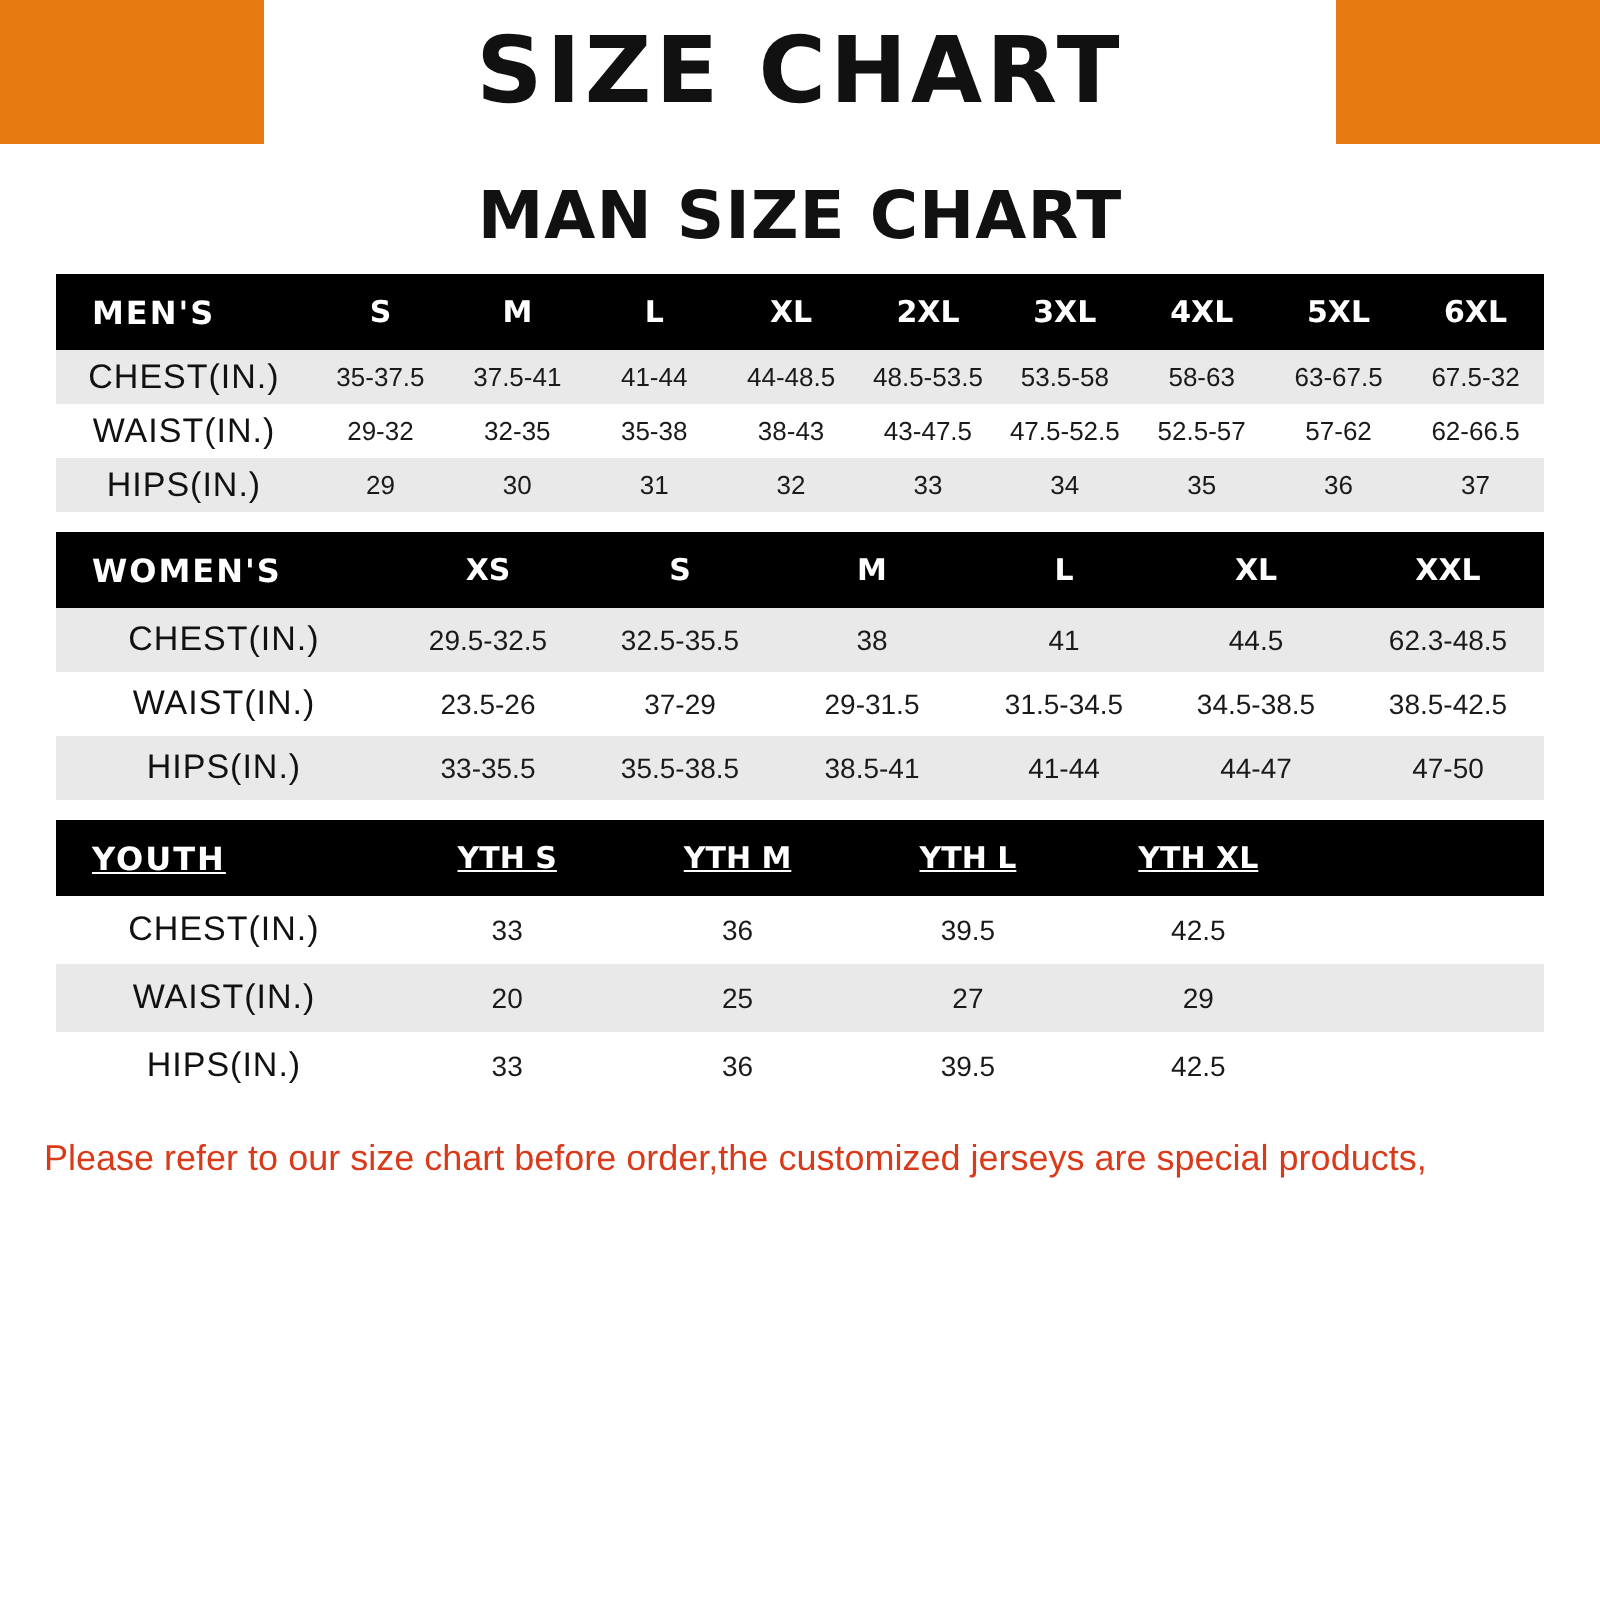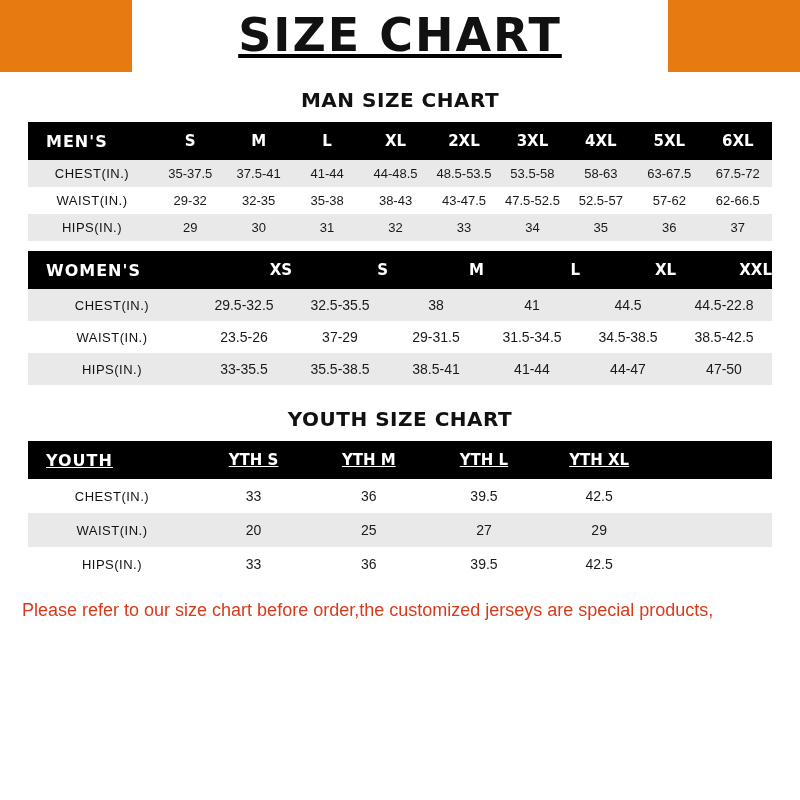--- a/index.html
+++ b/index.html
@@ -21,21 +21,20 @@
     box-sizing: border-box;
   }
   
   .banner {
     position: relative;
     height: 72px;
     background: #e87a12;
     display: flex;
     align-items: center;
     justify-content: center;
-    text-decoration: underline;
   }
   .banner-inner {
     background: #ffffff;
     height: 72px;
     width: 536px;
     display: flex;
     align-items: center;
     justify-content: center;
   }
   .banner-title {
@@ -45,21 +44,21 @@
     letter-spacing: 2px;
     color: #111;
     line-height: 1;
     padding-bottom: 2px;
   }
   
   .section-title {
     text-align: center;
     font-family: "DejaVu Sans", sans-serif;
     font-weight: bold;
-    font-size: 20px;
+    font-size: 33px;
     color: #111;
     letter-spacing: 0.5px;
   }
   .sec-men-title { margin-top: 16px; }
   .sec-women-title { margin-top: 22px; }
   .sec-youth-title { margin-top: 22px; }
 
   
   .table-wrap {
     margin: 10px auto 0 auto;
@@ -91,30 +90,30 @@
   }
   table.sizechart thead th.rowhead {
     text-align: left;
     padding-left: 18px;
     letter-spacing: 1px;
     font-size: 16px;
   }
   table.sizechart tbody tr.odd td { background: #e9e9e9; }
   table.sizechart tbody tr.even td { background: #ffffff; }
   table.sizechart tbody td.rowlabel {
-    font-size: 13px;
+    font-size: 17px;
     letter-spacing: 0.5px;
     color: #111;
     text-align: center;
   }
   
   .men td, .men th { font-size: 12.5px; }
   .men tbody td { height: 27px; }
   .women tbody td { height: 32px; font-size: 14px; }
-  .women thead th { height: 42px; font-size: 17px; text-align: right; }
+  .women thead th { height: 42px; font-size: 17px; }
   .youth tbody td { height: 34px; font-size: 14px; }
   .youth thead th { height: 44px; font-size: 17px; text-decoration: underline; }
 
   
   .note {
     margin: 16px 22px 0 22px;
     color: #d93a1a;
     font-size: 18px;
     line-height: 1.5;
     font-family: "Liberation Sans", sans-serif;
@@ -153,21 +152,21 @@
         <tr class="odd">
           <td class="rowlabel">CHEST(IN.)</td>
           <td>35-37.5</td>
           <td>37.5-41</td>
           <td>41-44</td>
           <td>44-48.5</td>
           <td>48.5-53.5</td>
           <td>53.5-58</td>
           <td>58-63</td>
           <td>63-67.5</td>
-          <td>67.5-72</td>
+          <td>67.5-32</td>
         </tr>
         <tr class="even">
           <td class="rowlabel">WAIST(IN.)</td>
           <td>29-32</td>
           <td>32-35</td>
           <td>35-38</td>
           <td>38-43</td>
           <td>43-47.5</td>
           <td>47.5-52.5</td>
           <td>52.5-57</td>
@@ -204,21 +203,21 @@
         </tr>
       </thead>
       <tbody>
         <tr class="odd">
           <td class="rowlabel">CHEST(IN.)</td>
           <td>29.5-32.5</td>
           <td>32.5-35.5</td>
           <td>38</td>
           <td>41</td>
           <td>44.5</td>
-          <td>44.5-22.8</td>
+          <td>62.3-48.5</td>
         </tr>
         <tr class="even">
           <td class="rowlabel">WAIST(IN.)</td>
           <td>23.5-26</td>
           <td>37-29</td>
           <td>29-31.5</td>
           <td>31.5-34.5</td>
           <td>34.5-38.5</td>
           <td>38.5-42.5</td>
         </tr>
@@ -228,21 +227,20 @@
           <td>35.5-38.5</td>
           <td>38.5-41</td>
           <td>41-44</td>
           <td>44-47</td>
           <td>47-50</td>
         </tr>
       </tbody>
     </table>
   </div>
 
-  <div class="section-title sec-youth-title">YOUTH SIZE CHART</div>
   <div class="table-wrap">
     <table class="sizechart youth">
       <thead>
         <tr>
           <th class="rowhead" style="width:150px">YOUTH</th>
           <th>YTH S</th>
           <th>YTH M</th>
           <th>YTH L</th>
           <th>YTH XL</th>
           <th></th>

